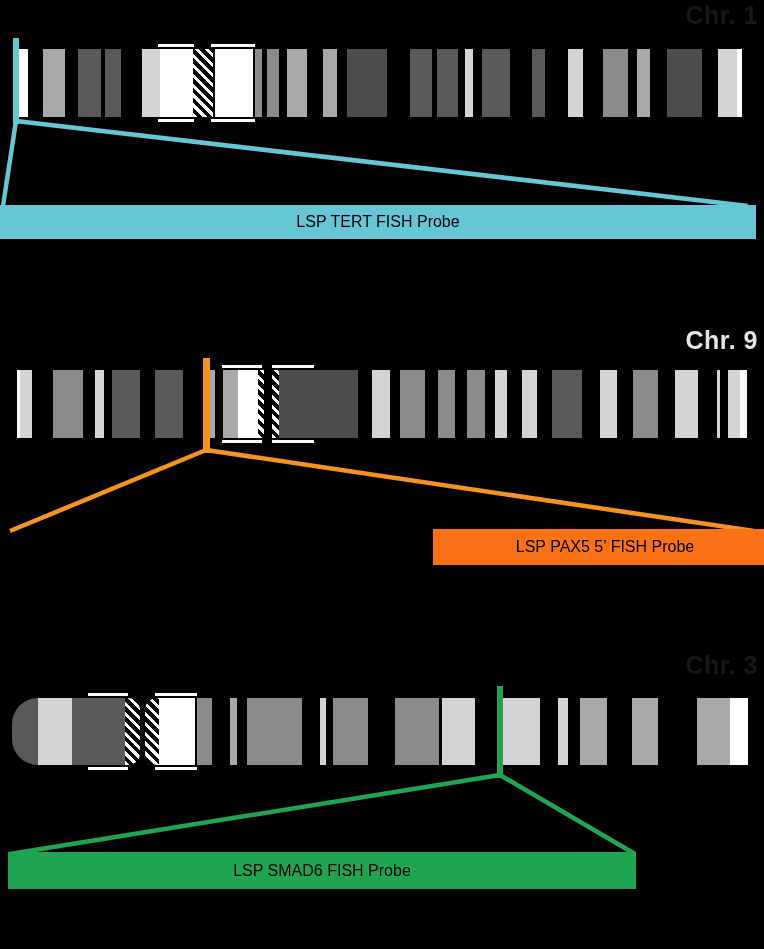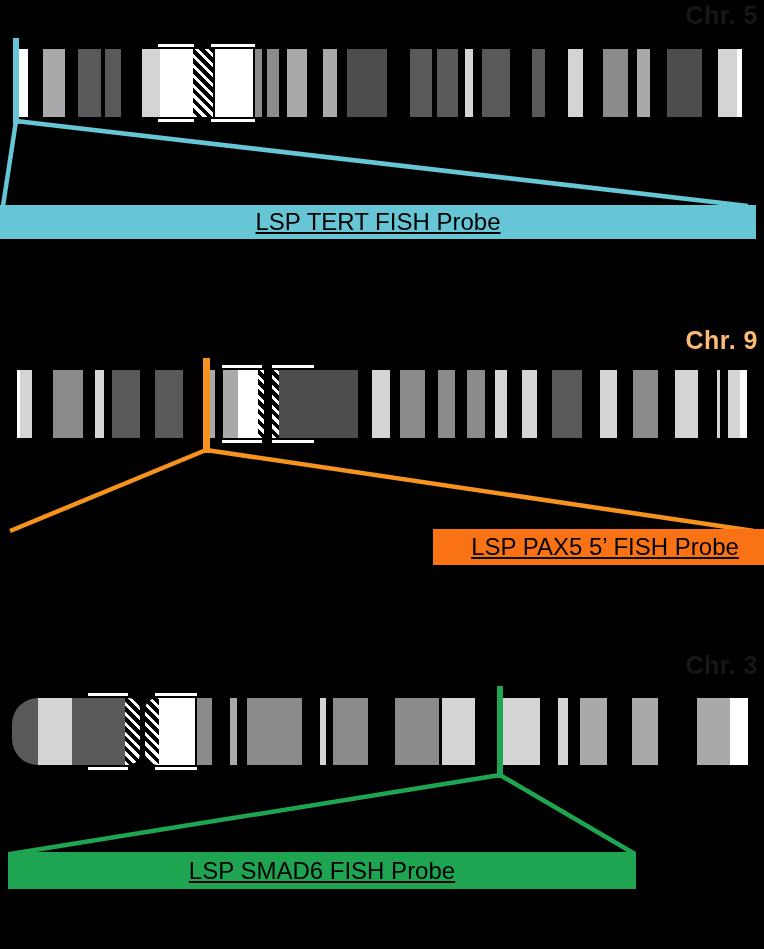--- a/index.html
+++ b/index.html
@@ -5,37 +5,37 @@
   html,body{margin:0;padding:0;background:#000;}
   body{width:764px;height:949px;overflow:hidden;font-family:"Liberation Sans",sans-serif;}
   .stage{position:relative;width:764px;height:949px;background:#000;}
   .chr-label{position:absolute;right:6px;font-weight:bold;font-size:25px;letter-spacing:.5px;}
   .chr-row{position:absolute;left:0;width:764px;}
   .band{position:absolute;top:0;height:100%;}
   .hatch{background:repeating-linear-gradient(45deg,#ffffff 0 3px,#000000 3px 7px);}
   .outline-strip{position:absolute;height:3px;background:#ffffff;}
   .marker{position:absolute;}
   .probe-box{position:absolute;display:flex;align-items:center;justify-content:center;}
-  .probe-box span{font-size:24px;color:#000;white-space:nowrap;text-decoration:underline;}
+  .probe-box span{font-size:16px;color:#000;white-space:nowrap;}
   svg.lines{position:absolute;left:0;top:0;width:764px;height:949px;pointer-events:none;}
 </style>
 </head>
 <body>
 
 <div class="stage">
   <svg class="lines" id="callout-lines" viewBox="0 0 764 949">
       <line x1="16" y1="121" x2="3" y2="206" stroke="#66C6D6" stroke-width="4.5"></line>
       <line x1="16" y1="121" x2="748" y2="206" stroke="#66C6D6" stroke-width="4.5"></line>
       <line x1="206" y1="450" x2="10" y2="531" stroke="#F6921E" stroke-width="4.5"></line>
       <line x1="206" y1="450" x2="754" y2="531" stroke="#F6921E" stroke-width="4.5"></line>
       <line x1="500" y1="775" x2="10" y2="854" stroke="#1FA551" stroke-width="4.5"></line>
       <line x1="500" y1="775" x2="635" y2="854" stroke="#1FA551" stroke-width="4.5"></line>
     </svg>
 
-  <div class="chr-label" id="label-0" style="top: 1px; color: rgb(23, 23, 27);">Chr. 5</div>
+  <div class="chr-label" id="label-0" style="top: 1px; color: rgb(23, 23, 27);">Chr. 1</div>
   <div class="chr-row" id="row-0" style="top: 49px; height: 68px;">
       <div class="band" style="left: 19px; width: 9px; background: rgb(255, 255, 255);"></div>
       <div class="band" style="left: 43px; width: 22px; background: rgb(169, 169, 172);"></div>
       <div class="band" style="left: 78px; width: 23px; background: rgb(89, 89, 92);"></div>
       <div class="band" style="left: 105px; width: 16px; background: rgb(89, 89, 92);"></div>
       <div class="band" style="left: 142px; width: 18px; background: rgb(212, 212, 214);"></div>
       <div class="band" style="left: 160px; width: 33px; background: rgb(255, 255, 255);"></div>
       <div class="band hatch" style="left: 193px; width: 20px;"></div>
       <div class="band" style="left: 215px; width: 38px; background: rgb(255, 255, 255);"></div>
       <div class="band" style="left: 255px; width: 7px; background: rgb(139, 139, 142);"></div>
@@ -57,21 +57,21 @@
       <div class="outline-strip" style="left: 158px; width: 36px; top: -5px;"></div>
       <div class="outline-strip" style="left: 158px; width: 36px; top: 70px;"></div>
       <div class="outline-strip" style="left: 211px; width: 44px; top: -5px;"></div>
       <div class="outline-strip" style="left: 211px; width: 44px; top: 70px;"></div>
     </div>
   <div class="marker" id="marker-0" style="left: 13px; top: 38px; width: 6px; height: 86px; background: rgb(102, 198, 214);"></div>
   <div class="probe-box" id="box-0-0" style="left: 0px; top: 205px; width: 756px; height: 34px; background: rgb(102, 198, 214);">
     <span style="color: rgb(0, 0, 0);">LSP TERT FISH Probe</span>
   </div>
 
-  <div class="chr-label" id="label-1" style="top: 326px; color: #fdba74;">Chr. 9</div>
+  <div class="chr-label" id="label-1" style="top: 326px; color: #e5e5e5;">Chr. 9</div>
   <div class="chr-row" id="row-1" style="top: 370px; height: 68px;">
       <div class="band" style="left: 17px; width: 3px; background: rgb(255, 255, 255);"></div>
       <div class="band" style="left: 20px; width: 12px; background: rgb(212, 212, 214);"></div>
       <div class="band" style="left: 53px; width: 30px; background: rgb(139, 139, 142);"></div>
       <div class="band" style="left: 95px; width: 9px; background: rgb(212, 212, 214);"></div>
       <div class="band" style="left: 112px; width: 28px; background: rgb(89, 89, 92);"></div>
       <div class="band" style="left: 155px; width: 28px; background: rgb(89, 89, 92);"></div>
       <div class="band" style="left: 210px; width: 5px; background: rgb(169, 169, 172);"></div>
       <div class="band" style="left: 223px; width: 15px; background: rgb(169, 169, 172);"></div>
       <div class="band" style="left: 238px; width: 20px; background: rgb(255, 255, 255);"></div>

